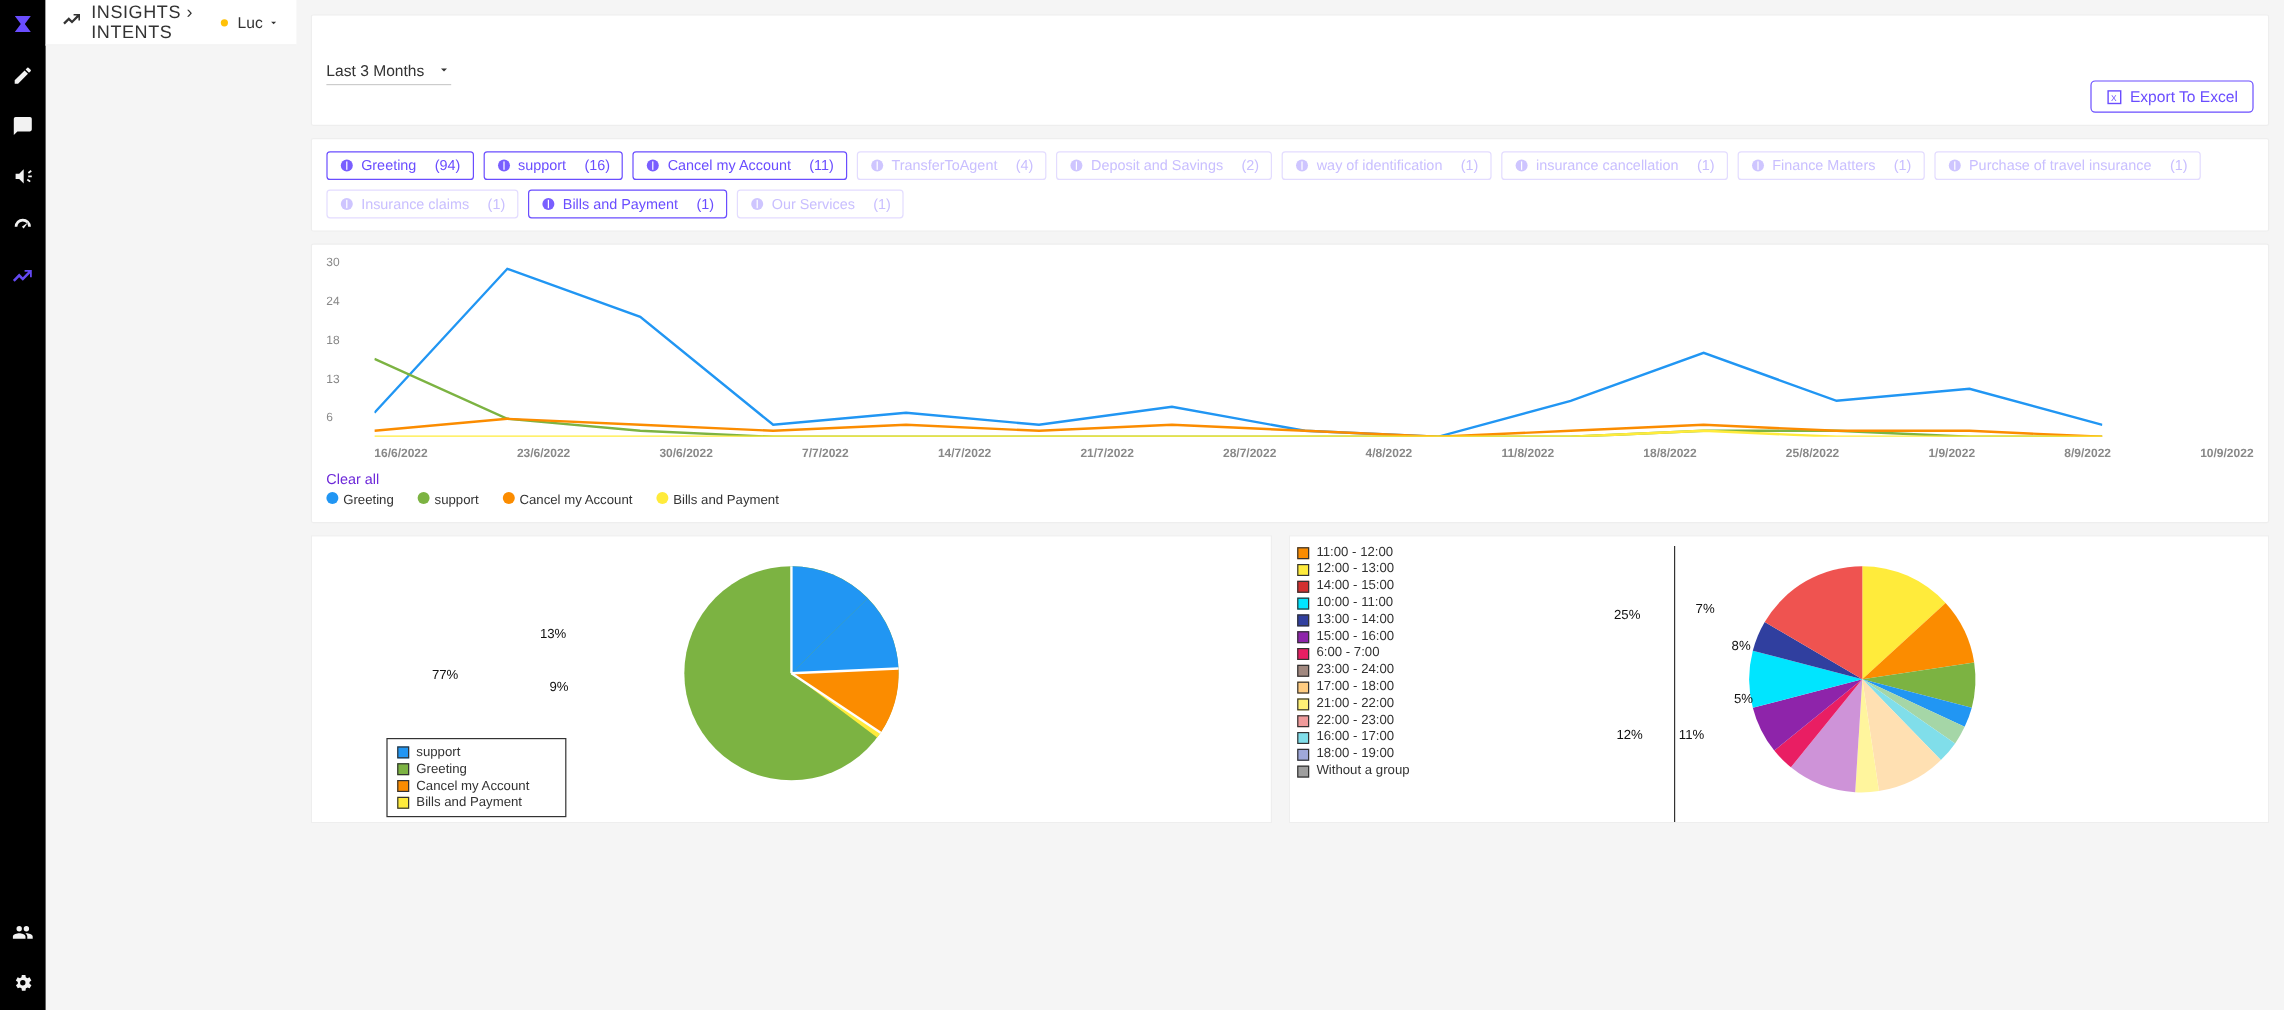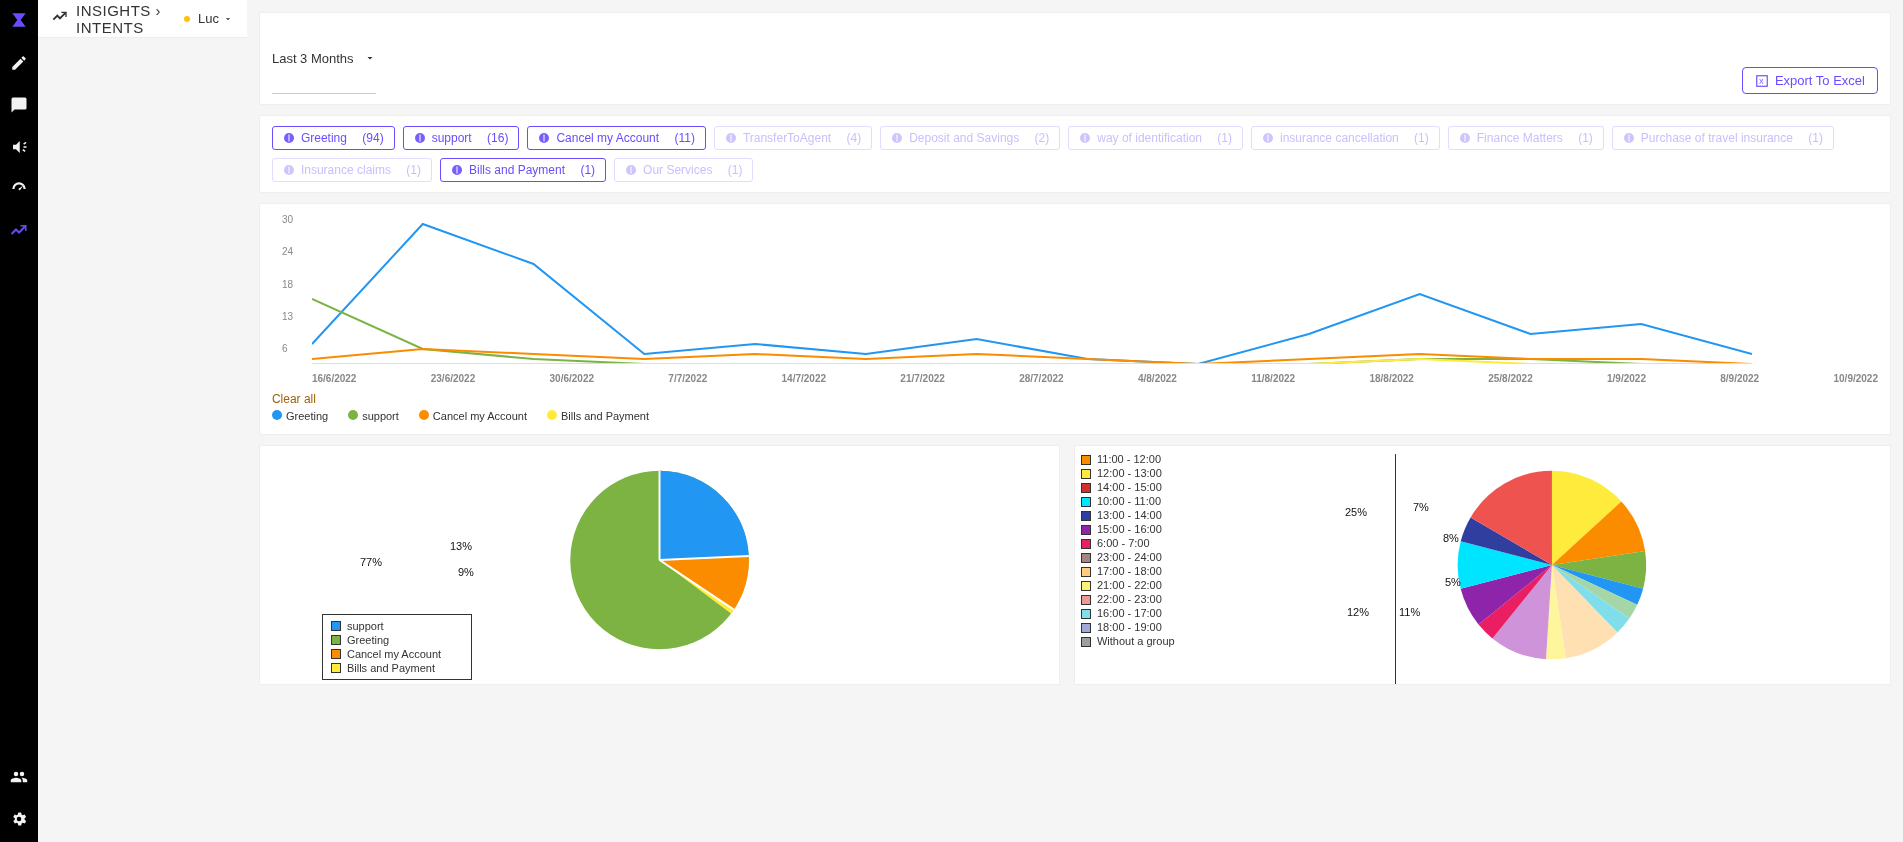--- a/index.html
+++ b/index.html
@@ -10,32 +10,32 @@
 .sidebar .spacer { flex: 1; }
 .main { flex: 1; display: flex; }
 .topbar { height: 38px; background: #fff; border-bottom: 1px solid #eee; display: flex; align-items: center; padding: 0 14px; }
 .topbar .crumb-icon { margin-right: 8px; }
 .topbar .title { font-size: 15px; letter-spacing: 0.5px; }
 .topbar .flex { flex: 1; }
 .topbar .user { display: flex; align-items: center; gap: 4px; font-size: 13px; cursor: pointer; }
 .topbar .dot { width:6px;height:6px;border-radius:50%;background:#ffc107; margin-right:4px;}
 .page { padding: 12px; display: flex; flex-direction: column; gap: 10px; overflow: auto; }
 .card { background: #fff; border: 1px solid #eee; border-radius: 2px; padding: 10px 12px; }
-.range-row { display: flex; }
+.range-row { display: flex; align-items: center; }
 .range-select { display:flex; align-items:center; border-bottom:1px solid #ccc; padding:4px 0; font-size:13px; cursor:pointer; gap:10px;}
 .export-btn { margin-left:auto; border:1px solid #6a4dff; color:#6a4dff; padding:5px 12px; border-radius:4px; background:#fff; cursor:pointer; display:flex; align-items:center; gap:6px; font-size:13px;margin-top:44px;}
 .chips { display:flex; flex-wrap:wrap; gap:8px; }
 .chip { display:flex; align-items:center; gap:6px; border:1px solid #6a4dff; color:#6a4dff; padding:4px 10px; border-radius:3px; font-size:12px; cursor:pointer; background:#fff;}
 .chip .ci { width:12px;height:12px; }
 .chip.muted { border-color:#e3dcff; color:#c9bfff; }
 .linecard { position:relative; }
-.yaxis { position:absolute; left:12px; top:10px; height:140px; display:flex; flex-direction:column; justify-content:space-between; font-size:10px; color:#888;margin-left:10px;}
+.yaxis { position:absolute; left:12px; top:10px; height:140px; display:flex; flex-direction:column; justify-content:space-between; font-size:10px; color:#888;}
 .svgwrap { margin-left:40px; }
 .xaxis { display:flex; justify-content:space-between; margin-left:40px; margin-top:6px; font-size:10px; color:#888;font-weight:bold;}
-.clearall { color:#a16207; font-size:12px; margin-top:8px; margin-bottom:4px; cursor:pointer;}
+.clearall { color:#6d28d9; font-size:12px; margin-top:8px; margin-bottom:4px; cursor:pointer;}
 .legend-row { display:flex; gap:20px; align-items:center; font-size:11px; margin-left:0; }
 .legend-row .dotc { width:10px;height:10px;border-radius:50%; display:inline-block; margin-right:4px;}
 .pie-row { display:flex; gap:14px; }
 .piecard { flex:1; background:#fff; border:1px solid #eee; position:relative; height:240px; overflow:hidden;}
 .piecard.wide { flex:1.02; }
 .piebox { position:relative; width:100%; height:100%; }
 .legendbox { position:absolute; border:1px solid #333; background:#fff; font-size:11px; padding:4px 8px; min-width:150px;}
 .legendbox .row { display:flex; align-items:center; gap:6px; padding:1px 0;}
 .legendbox .sq { width:10px;height:10px; display:inline-block; border:1px solid #333;}
 .hourlegend { position:absolute; left:6px; top:6px; font-size:11px; }
@@ -234,21 +234,21 @@
               <circle r="90" fill="#7cb342"></circle>
               <path d="M0 0 L0 -90 A90 90 0 0 1 64 -63 Z" fill="#2196f3"></path>
               <path d="M0 0 L64 -63 A90 90 0 0 1 90 -4 Z" fill="#2196f3"></path>
               <path d="M0 0 L90 -4 A90 90 0 0 1 75 50 Z" fill="#fb8c00"></path>
               <path d="M0 0 L75 50 A90 90 0 0 1 72 54 Z" fill="#ffeb3b"></path>
               <line x1="0" y1="0" x2="90" y2="-4" stroke="#fff" stroke-width="2"></line>
               <line x1="0" y1="0" x2="0" y2="-90" stroke="#fff" stroke-width="2"></line>
               <line x1="0" y1="0" x2="75" y2="50" stroke="#fff" stroke-width="2"></line>
             </g>
           </svg>
-          <div class="pielabel" style="left:190px; top:94px;">13%</div>
+          <div class="pielabel" style="left:190px; top:76px;">13%</div>
           <div class="pielabel" style="left:198px; top:120px;">9%</div>
           <div class="pielabel" style="left:100px; top:110px;">77%</div>
           <div class="legendbox" style="left:62px; bottom:4px;" id="pie2legend">
               <div class="row">
                 <span class="sq" style="background:#2196f3"></span>
                 <span>support</span>
               </div>
               <div class="row">
                 <span class="sq" style="background:#7cb342"></span>
                 <span>Greeting</span>

